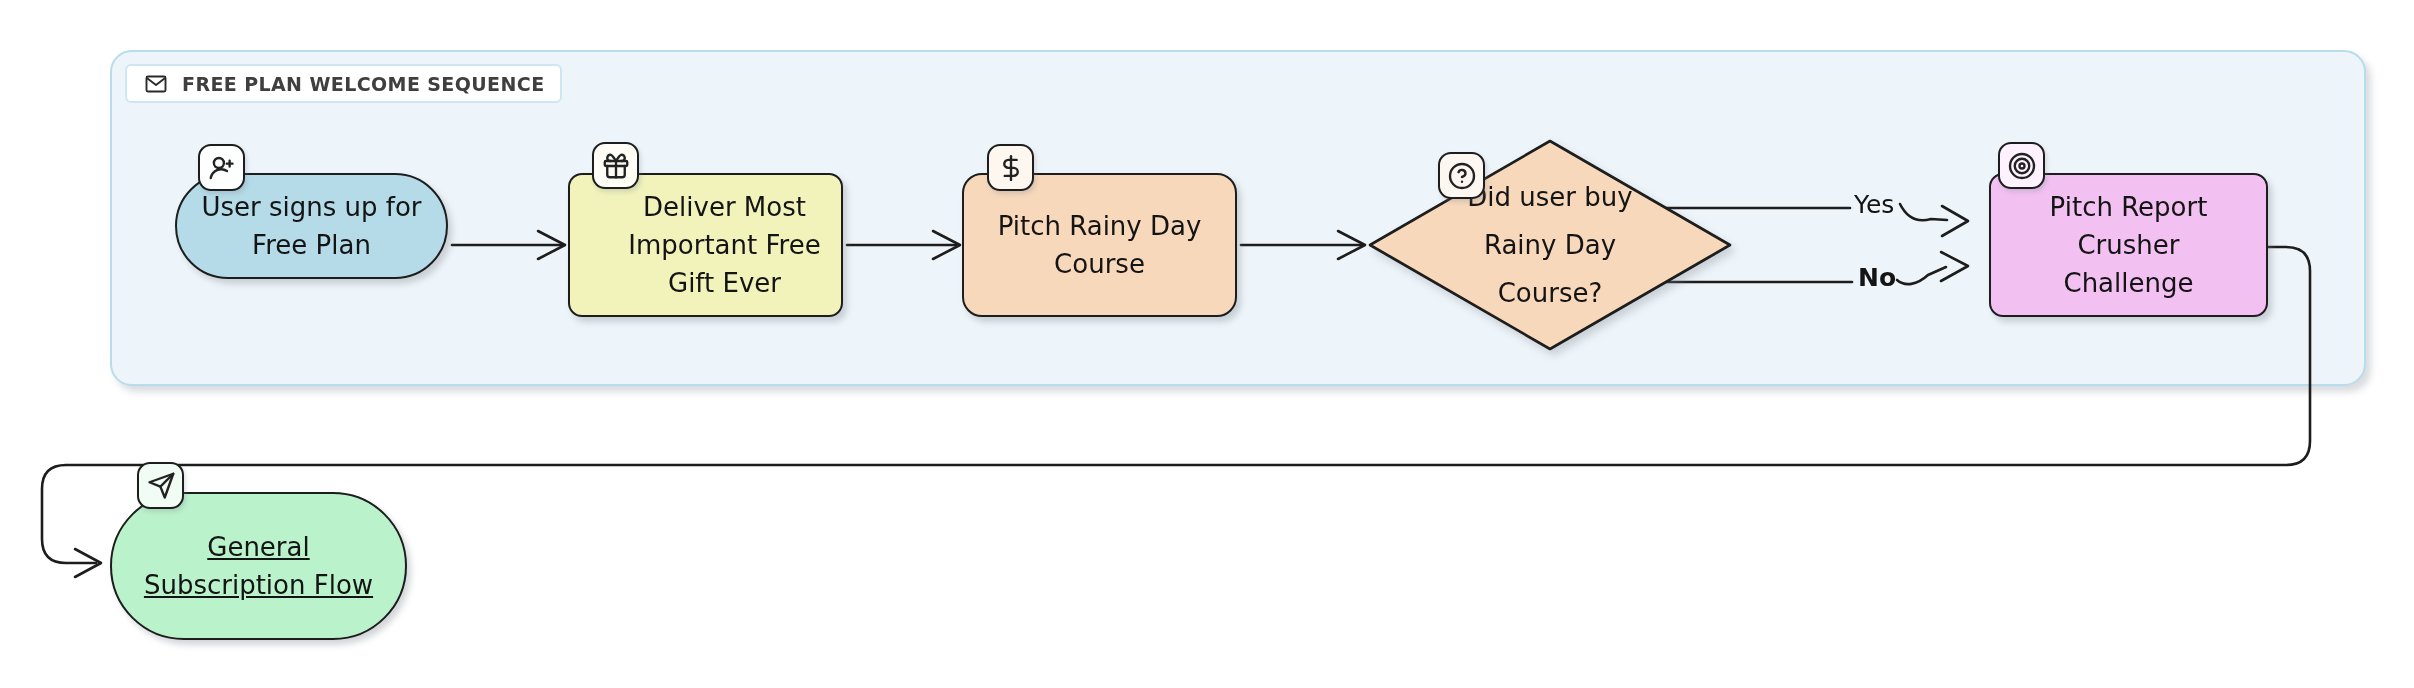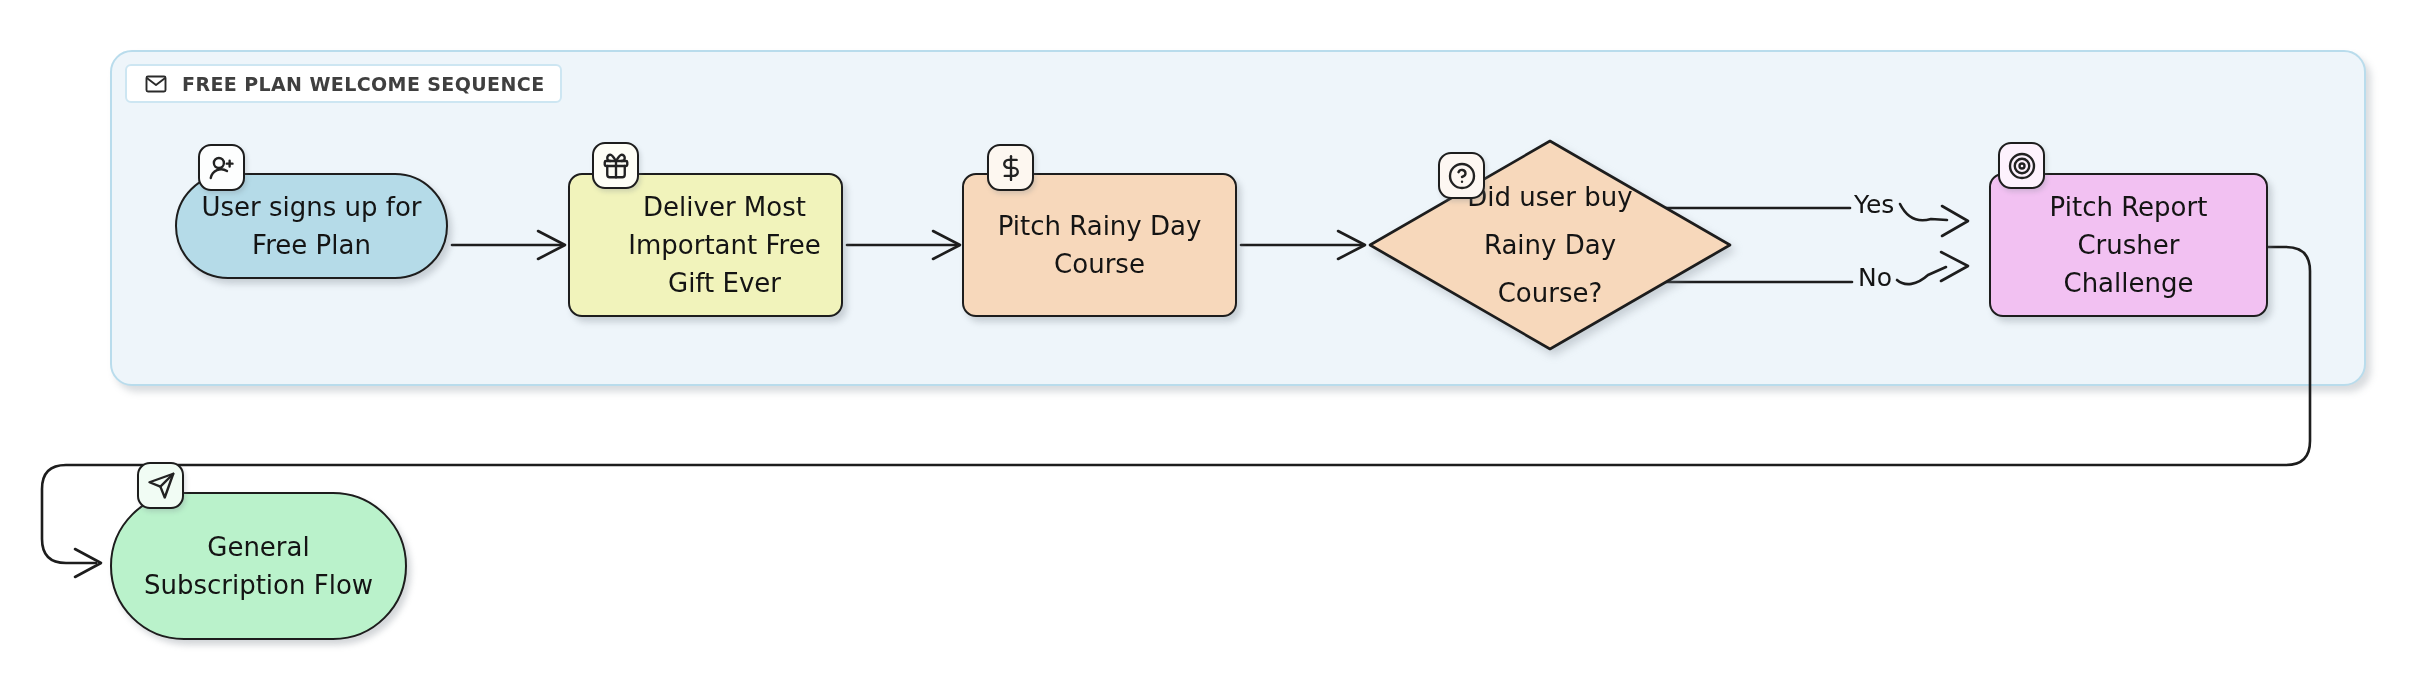--- a/index.html
+++ b/index.html
@@ -17,43 +17,43 @@
                    stroke-linecap:round;stroke-linejoin:round;}
 
   .wires{position:absolute;left:0;top:0;z-index:1;}
 
   .node{position:absolute;display:flex;align-items:center;justify-content:center;
         text-align:center;border:2.6px solid #1d1d1d;color:#141414;font-size:26px;
         line-height:38px;white-space:pre-line;z-index:2;box-sizing:border-box;
         box-shadow:4px 5px 6px rgba(120,130,140,.33);}
   #node-signup   {left:175px; top:173px;width:273px;height:106px;border-radius:75px;background:#b5dbe8;}
   #node-gift     {left:568px; top:173px;width:275px;height:144px;border-radius:14px;background:#f1f3bb;padding-left:38px;}
-  #node-course   {left:962px; top:173px;width:275px;height:144px;border-radius:14px;background:#f7d8bb;}
+  #node-course   {left:962px; top:173px;width:275px;height:144px;border-radius:20px;background:#f7d8bb;}
   #node-challenge{left:1973px;top:173px;width:279px;height:144px;border-radius:14px;background:#f2c1f2;margin-left:16px;}
-  #node-general  {left:110px; top:492px;width:297px;height:148px;border-radius:77px;background:#baf2cb;}
+  #node-general  {left:110px; top:492px;width:297px;height:148px;border-radius:77px;background:#baf2cb;text-decoration:underline;}
 
   .diamond-label{position:absolute;left:1400px;top:187px;width:300px;height:116px;
                  display:flex;align-items:center;justify-content:center;text-align:center;
                  font-size:26px;line-height:48px;color:#141414;white-space:pre-line;z-index:2;}
 
   .badge{position:absolute;width:47px;height:47px;border:2.4px solid #1d1d1d;border-radius:13px;
          display:flex;align-items:center;justify-content:center;background:#fefefe;z-index:3;
          box-sizing:border-box;box-shadow:2px 3px 4px rgba(120,130,140,.25);}
   .badge svg{width:30px;height:30px;stroke:#222222;fill:none;stroke-width:1.9;
              stroke-linecap:round;stroke-linejoin:round;}
   #badge-signup  {left:198px; top:144px;background:#fdfefe;}
   #badge-gift    {left:592px; top:142px;background:#fefef6;}
   #badge-course  {left:987px; top:144px;background:#fdf7f0;}
   #badge-question{left:1438px;top:152px;background:#fdf7f2;}
   #badge-target  {left:1998px;top:142px;background:#fdf2fd;}
   #badge-send    {left:137px; top:462px;background:#f1fcf4;}
 
   .edge-label{position:absolute;font-size:25px;color:#141414;z-index:2;}
   #label-yes{left:1854px;top:190px;}
-  #label-no {left:1858px;top:263px;}
+  #label-no {left:1858px;top:263px;font-weight:bold;}
 </style>
 </head>
 <body>
 
 <div class="canvas">
 
   <div class="group-box"></div>
 
   <svg class="wires" width="2414" height="688" viewBox="0 0 2414 688">
     <g stroke="#1d1d1d" stroke-width="2.6" fill="none" stroke-linecap="round" stroke-linejoin="round">

